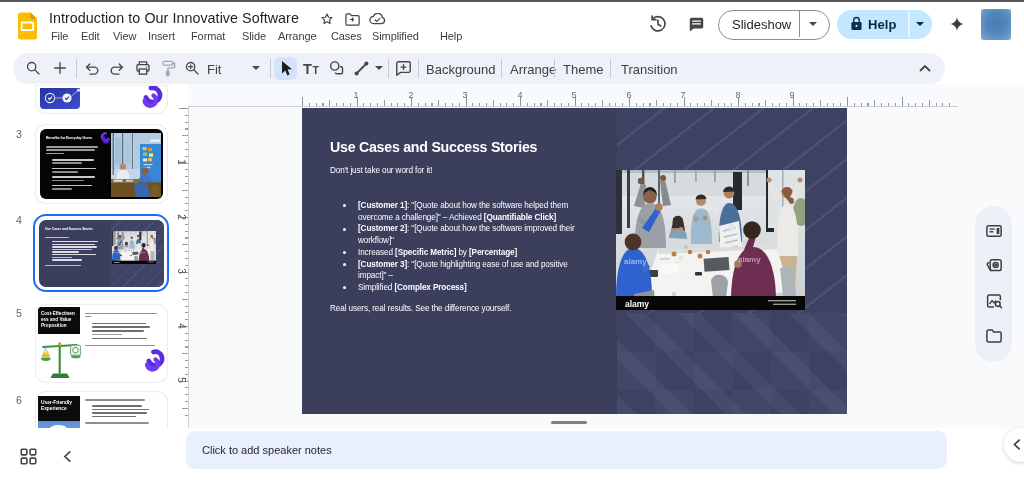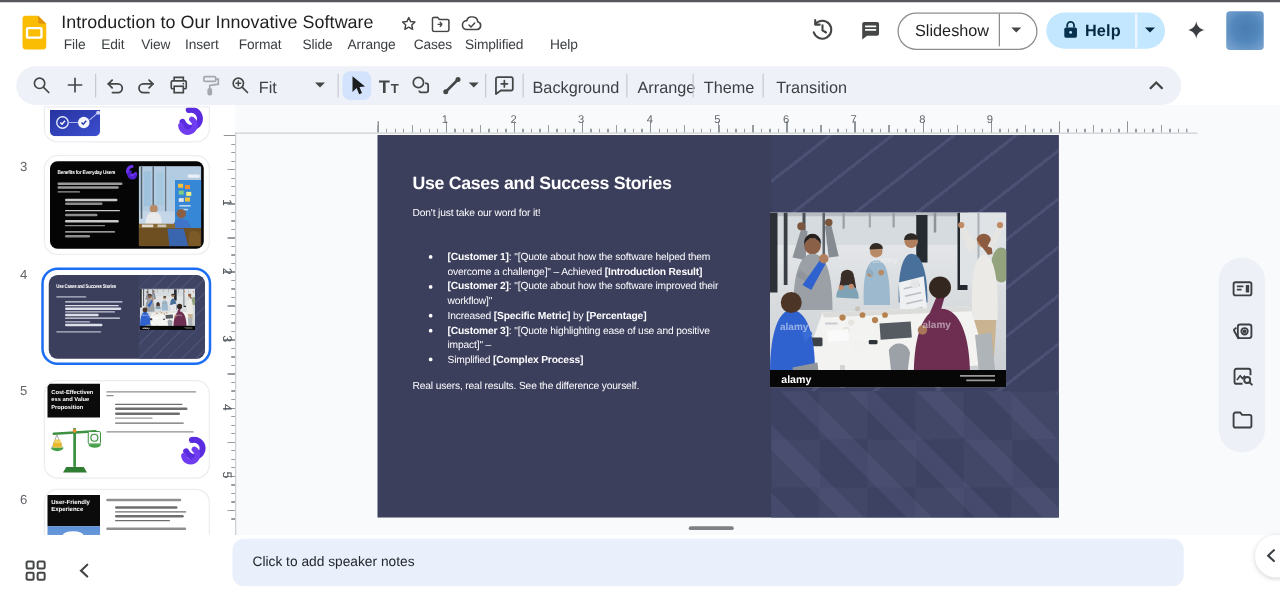--- a/index.html
+++ b/index.html
@@ -204,21 +204,21 @@
       <div class="abs" style="left:0;top:205px;width:230px;height:101px;background-color:#3d4263;background-image:repeating-linear-gradient(45deg,rgba(165,175,220,0.08) 0 14px,transparent 14px 38.5px),repeating-conic-gradient(rgba(255,255,255,0.025) 0 25%,transparent 0 50%);background-size:auto,77px 77px;"></div>
     </div>
     <div class="abs" style="left:28px;top:30.5px;font-size:14.2px;font-weight:700;color:#fff;letter-spacing:-0.25px;white-space:nowrap;">Use Cases and Success Stories</div>
     <div class="slidetxt" style="left:28px;top:58px;">Don't just take our word for it!</div>
     <div class="dot" style="left:40.5px;top:96.3px;"></div>
     <div class="dot" style="left:40.5px;top:119.7px;"></div>
     <div class="dot" style="left:40.5px;top:143.1px;"></div>
     <div class="dot" style="left:40.5px;top:154.8px;"></div>
     <div class="dot" style="left:40.5px;top:178.2px;"></div>
     <div class="slidetxt" style="left:56px;top:93px;"><b>[Customer 1]</b>: "[Quote about how the software helped them</div>
-    <div class="slidetxt" style="left:56px;top:104.7px;">overcome a challenge]" – Achieved <b>[Introduction Result]</b></div>
+    <div class="slidetxt" style="left:56px;top:104.7px;">overcome a challenge]" – Achieved <b>[Quantifiable Click]</b></div>
     <div class="slidetxt" style="left:56px;top:116.4px;"><b>[Customer 2]</b>: "[Quote about how the software improved their</div>
     <div class="slidetxt" style="left:56px;top:128.1px;">workflow]"</div>
     <div class="slidetxt" style="left:56px;top:139.8px;">Increased <b>[Specific Metric]</b> by <b>[Percentage]</b></div>
     <div class="slidetxt" style="left:56px;top:151.5px;"><b>[Customer 3]</b>: "[Quote highlighting ease of use and positive</div>
     <div class="slidetxt" style="left:56px;top:163.2px;">impact]" –</div>
     <div class="slidetxt" style="left:56px;top:174.9px;">Simplified <b>[Complex Process]</b></div>
     <div class="slidetxt" style="left:28px;top:195.5px;">Real users, real results. See the difference yourself.</div>
     <svg class="abs" style="left:314px;top:62px" width="189" height="140" viewBox="0 0 189 140">
         <use href="#photo"></use>
       </svg>

